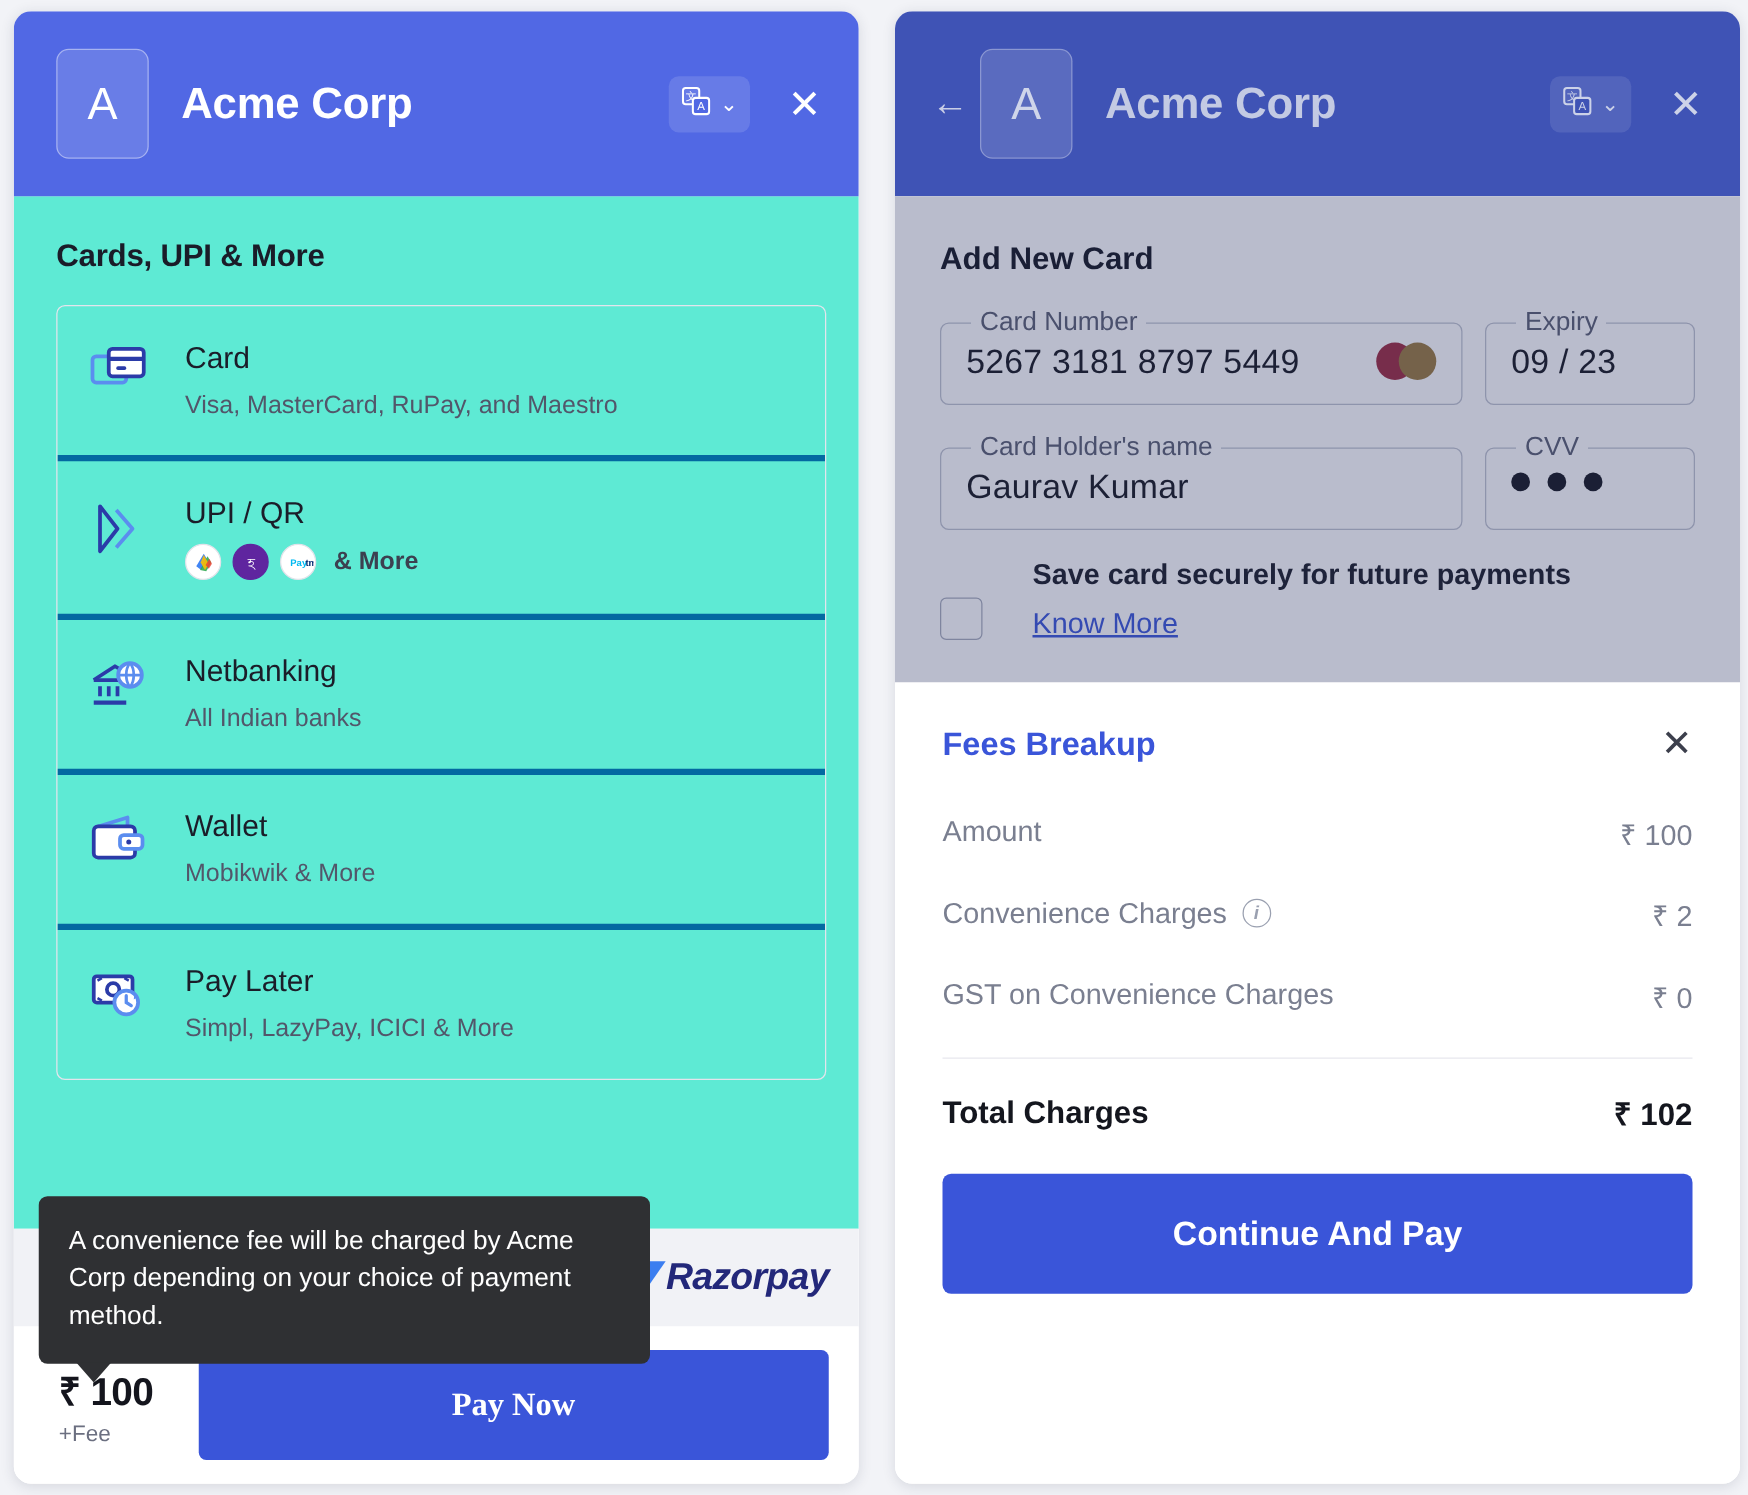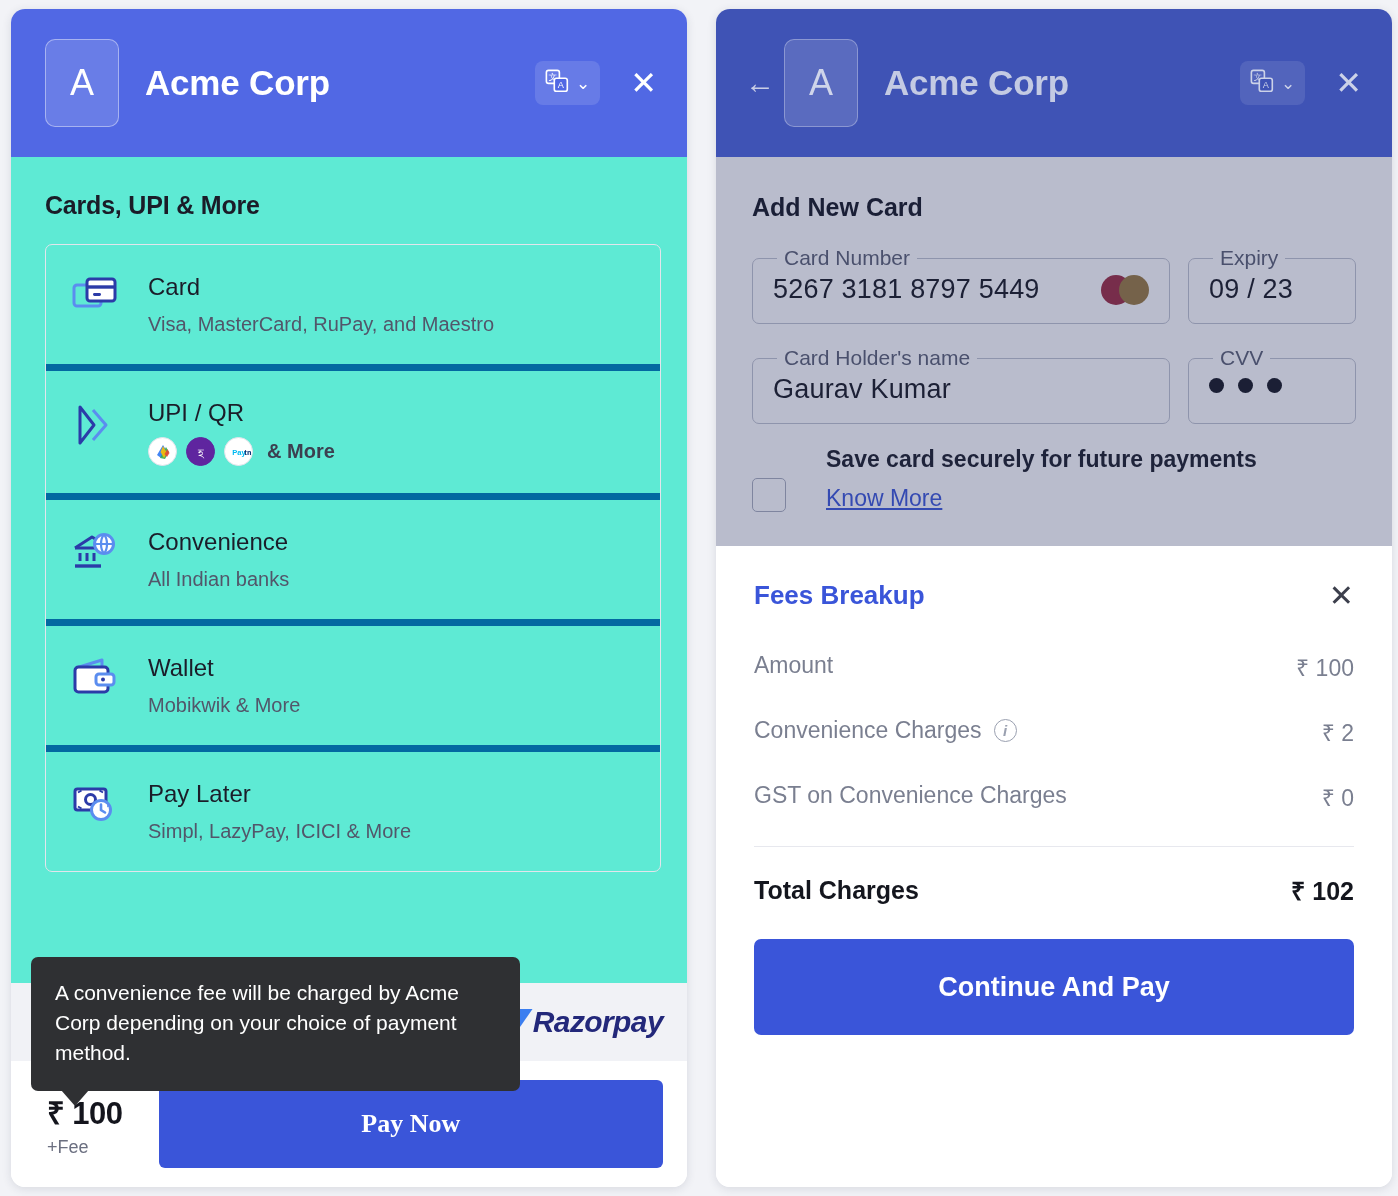--- a/index.html
+++ b/index.html
@@ -66,21 +66,21 @@
   }
   .right-hdr .close-x { color: #ccd2e8; }
 
   
   .body-left { flex: 1; padding: 34px 26px 0 34px; background: #5eead4; }
   .sec-title { font-size: 25px; font-weight: 700; color: #1a1c28; margin-bottom: 24px; letter-spacing: -.2px; }
   .method-list { border: 1px solid #e3e5ec; border-radius: 7px; overflow: hidden; }
   .method {
     display: flex; align-items: flex-start; gap: 26px;
     padding: 27px 22px 27px 26px;
-    border-bottom: 7px solid #0369a1; cursor: pointer;
+    border-bottom: 5px solid #0369a1; cursor: pointer;
   }
   .method:last-child { border-bottom: none; }
   .m-icon { width: 50px; flex: 0 0 50px; padding-top: 4px; }
   .m-title { font-size: 24px; color: #1b1d29; line-height: 1.25; }
   .m-sub { font-size: 20px; color: #52566a; margin-top: 9px; line-height: 1.3; }
   .upi-sub { display: flex; align-items: center; gap: 9px; margin-top: 9px; }
   .upi-chip {
     width: 29px; height: 29px; border-radius: 50%;
     border: 1px solid #e2e3ea; background: #fff;
     display: flex; align-items: center; justify-content: center; overflow: hidden;
@@ -134,21 +134,21 @@
   }
   .addcard-title { font-size: 25px; font-weight: 700; color: #131520; margin-bottom: 24px; }
   .frow { display: flex; gap: 18px; margin-bottom: 22px; }
   .fs {
     border: 1.3px solid #bfc3cf; border-radius: 7px;
     padding: 0 20px 18px 20px; position: relative; background: transparent;
   }
   .fs legend { font-size: 21px; color: #5a5f72; padding: 0 7px; margin-left: 4px; }
   .fval { font-size: 27px; color: #15171f; padding-top: 4px; letter-spacing: .2px; }
   .fs-card { flex: 1; }
-  .fs-card .fval { display: flex; align-items: flex-end; justify-content: space-between; }
+  .fs-card .fval { display: flex; align-items: flex-start; justify-content: space-between; }
   .fs-small { width: 168px; flex: 0 0 168px; }
   .mc { display: flex; align-items: center; }
   .mc i { display: block; width: 30px; height: 30px; border-radius: 50%; }
   .mc i.red { background: #9d2b3f; }
   .mc i.yel { background: #9a7a3e; margin-left: -12px; }
   .cvv-dots { display: flex; gap: 14px; padding-top: 8px; }
   .cvv-dots b { width: 15px; height: 15px; border-radius: 50%; background: #14161e; display: block; }
   .save-row { display: flex; align-items: flex-end; gap: 40px; margin-top: 12px; }
   .chkbox { width: 34px; height: 34px; border: 1.5px solid #a9aebd; border-radius: 5px; flex: 0 0 34px; margin-top: 3px; cursor: pointer; }
   .save-label { font-size: 23px; color: #191b26; font-weight: 600; }
@@ -267,21 +267,21 @@
             <svg width="46" height="42" viewBox="0 0 46 42" fill="none">
               <path d="M3 17 L20 6 L30 12" stroke="#2b3ba8" stroke-width="3" stroke-linejoin="round" fill="none"></path>
               <path d="M3 17 H26" stroke="#2b3ba8" stroke-width="3"></path>
               <path d="M8 22 v8 M15 22 v8 M22 22 v8" stroke="#2b3ba8" stroke-width="3"></path>
               <path d="M3 35 H29" stroke="#2b3ba8" stroke-width="3.4"></path>
               <circle cx="32" cy="13" r="9.5" fill="#ffffff" stroke="#5b8def" stroke-width="3"></circle>
               <path d="M22.5 13 H41.5 M32 3.5 c4 4.5 4 14.5 0 19 M32 3.5 c-4 4.5 -4 14.5 0 19" stroke="#5b8def" stroke-width="2.2" fill="none"></path>
             </svg>
           </div>
           <div>
-            <div class="m-title">Convenience</div>
+            <div class="m-title">Netbanking</div>
             <div class="m-sub">All Indian banks</div>
           </div>
         </div>
 
         <div class="method">
           <div class="m-icon">
             <svg width="46" height="40" viewBox="0 0 46 40" fill="none">
               <path d="M4 11 L30 3 L30 11" stroke="#5b8def" stroke-width="3" stroke-linejoin="round" fill="none"></path>
               <rect x="3" y="10" width="33" height="25" rx="3.5" stroke="#2b3ba8" stroke-width="3" fill="#ffffff"></rect>
               <rect x="24" y="17" width="18" height="11" rx="3" fill="#ffffff" stroke="#5b8def" stroke-width="3"></rect>

